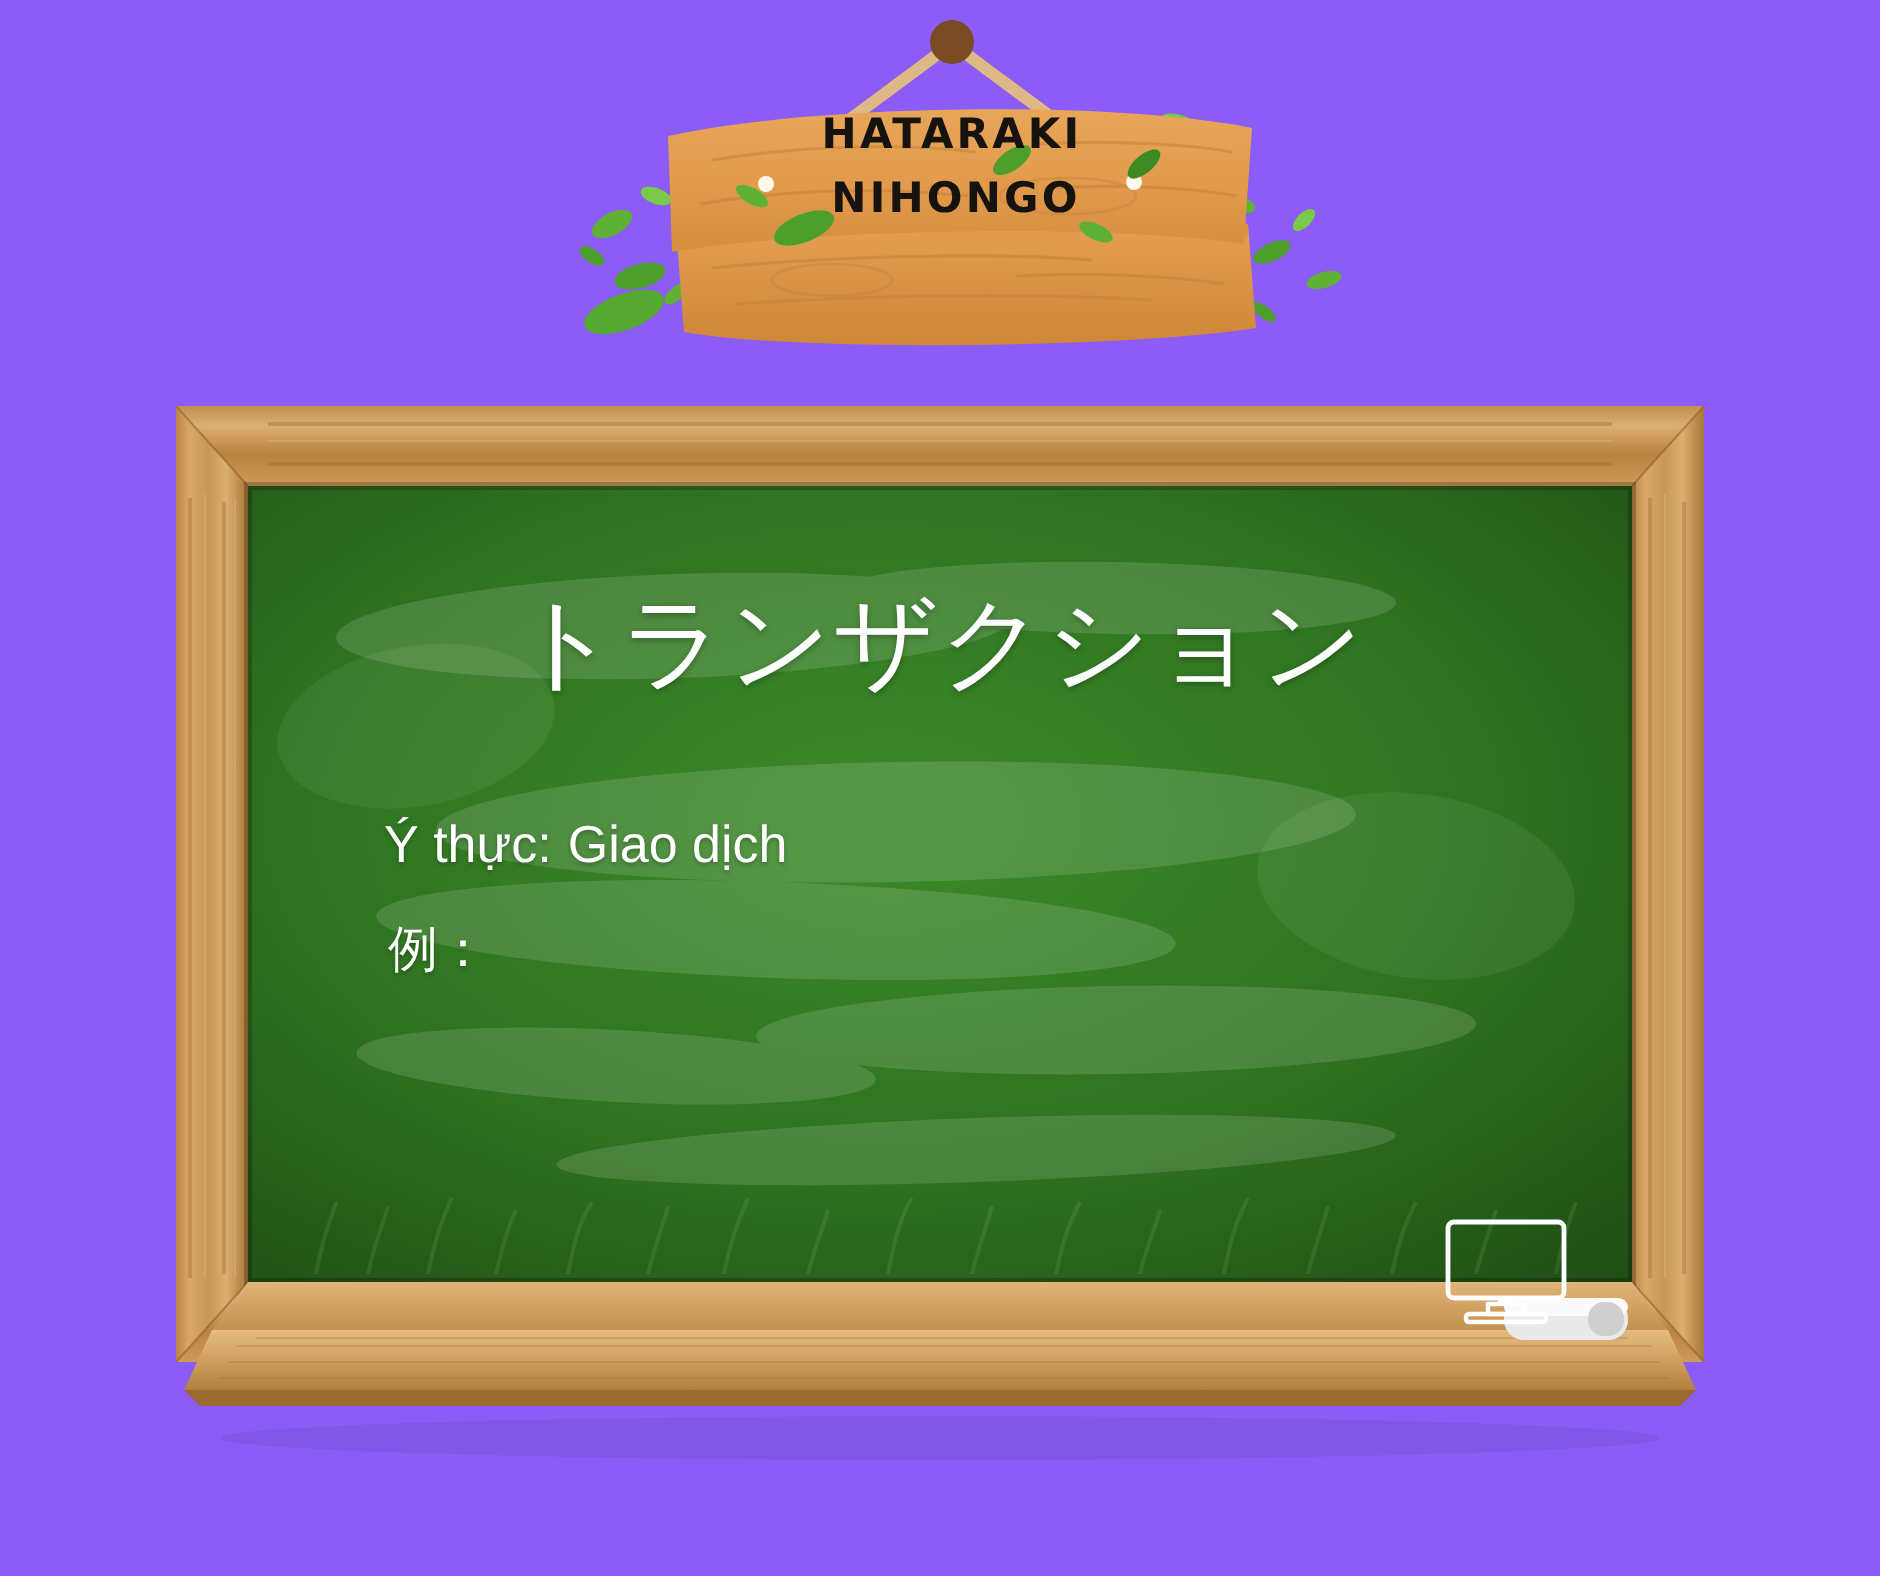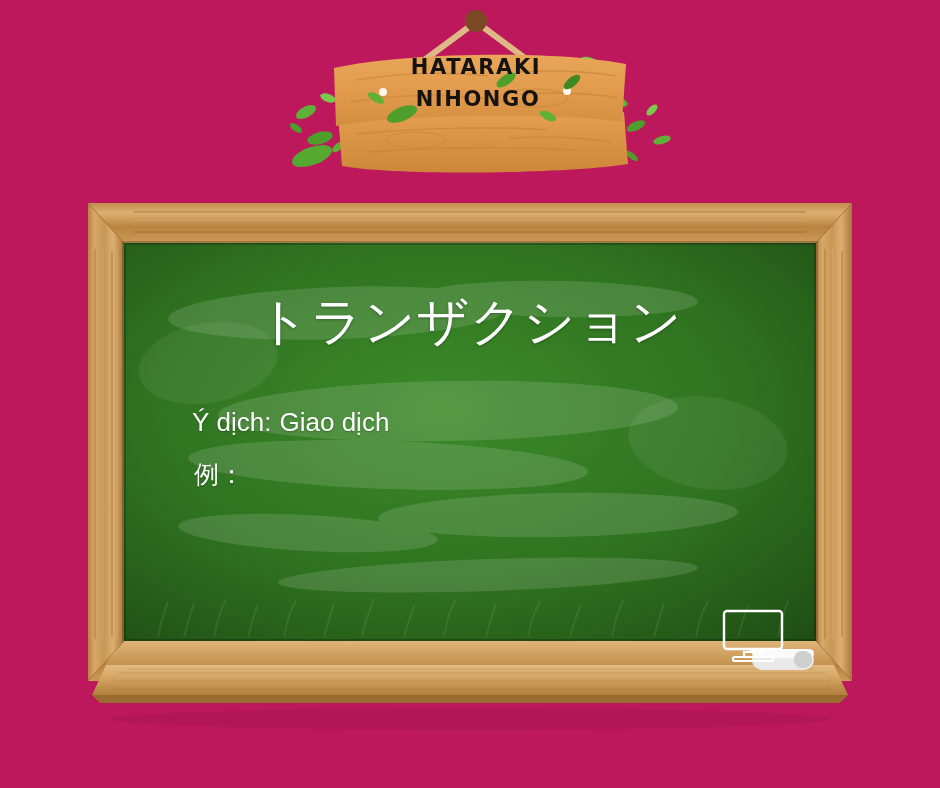--- a/index.html
+++ b/index.html
@@ -13,21 +13,21 @@
     height: 788px;
     overflow: hidden;
     position: relative;
     font-family: "Liberation Sans", "DejaVu Sans", sans-serif;
   }
 
   
   #stage {
     position: absolute;
     inset: 0;
-    background: #be185d;
+    background: #8b5cf6;
   }
 
   
   .sign-wrap {
     position: absolute;
     left: 276px;
     top: 6px;
     width: 400px;
     height: 180px;
   }
@@ -340,21 +340,21 @@
       </g>
     </svg>
 
     <div class="slate-content">
 
       <div class="board-title">トランザクション</div>
 
       <div class="board-lines">
 
         <div class="line line-meaning">
-          <span>Ý dịch:</span><span class="meaning-value">Giao dịch</span>
+          <span>Ý thực:</span><span class="meaning-value">Giao dịch</span>
         </div>
 
         <div class="line line-example-label">例：</div>
 
 
       </div>
 
       <svg class="monitor-icon" viewBox="0 0 62 54" xmlns="http://www.w3.org/2000/svg">
         <rect x="2" y="2" width="58" height="38" rx="3" fill="none" stroke="#FFFFFF" stroke-width="2.4"></rect>
         <rect x="27" y="40" width="8" height="3" fill="#FFFFFF"></rect>

